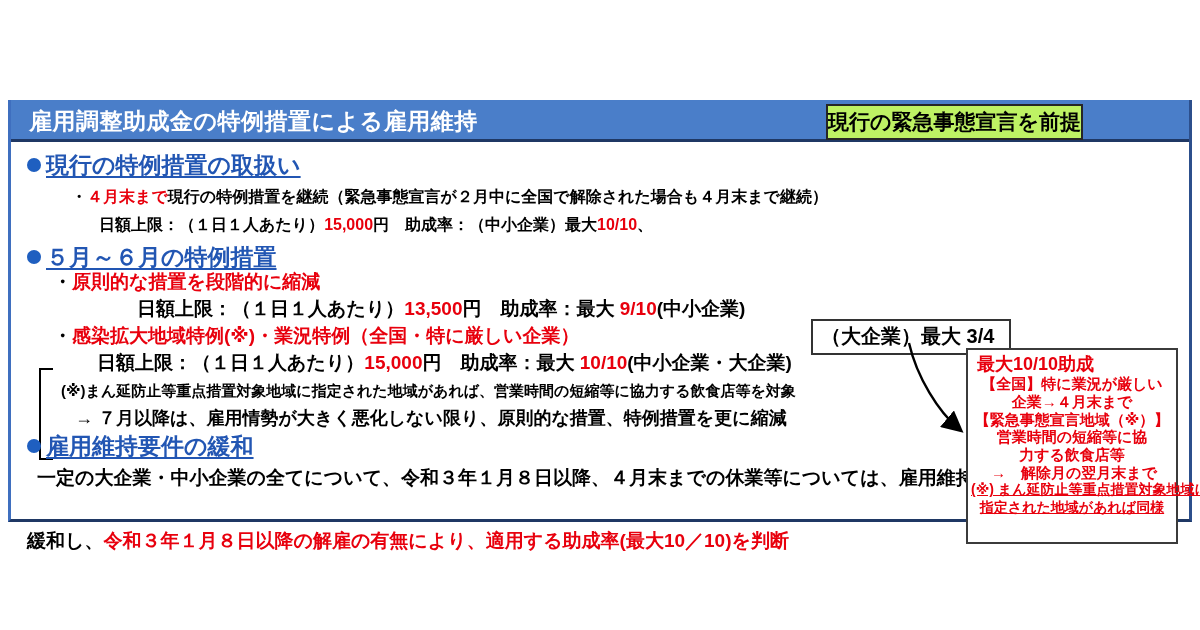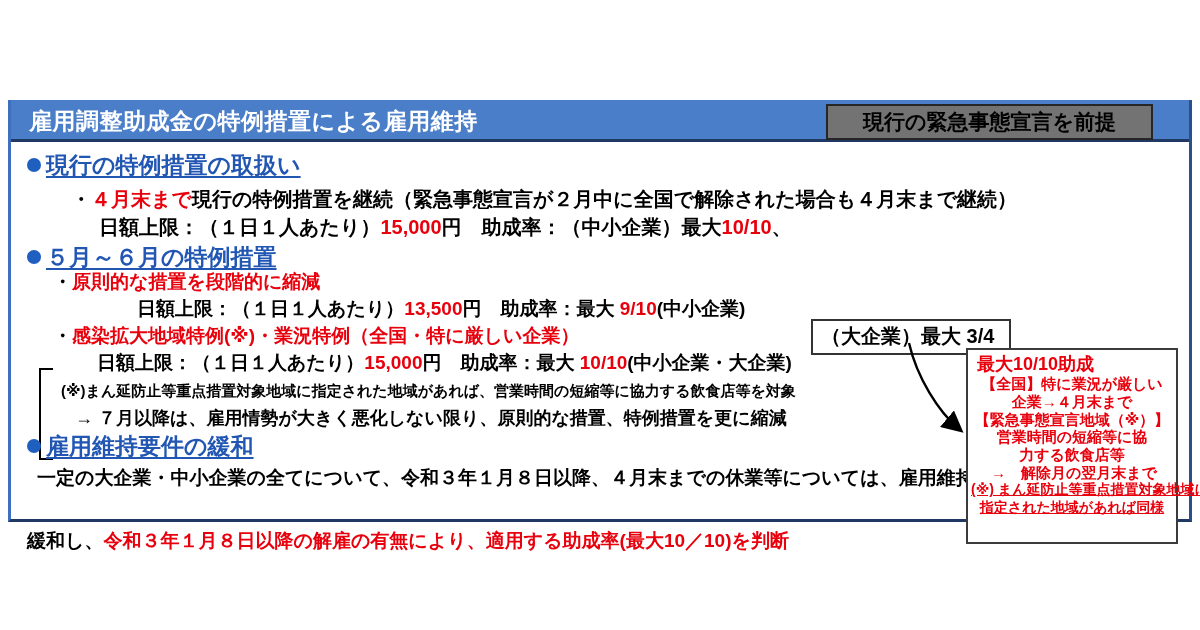--- a/index.html
+++ b/index.html
@@ -47,23 +47,23 @@
     font-size: 23px;
     font-weight: bold;
     color: #ffffff;
     letter-spacing: 0.5px;
     white-space: nowrap;
   }
   #premise-badge {
     position: absolute;
     left: 815px;
     top: 4px;
-    width: 327px;
+    width: 257px;
     height: 36px;
-    background: #737373;
+    background: #bef264;
     border: 2px solid #262626;
     box-sizing: border-box;
     display: flex;
     align-items: center;
     justify-content: center;
     font-size: 21px;
     font-weight: bold;
     color: #000000;
     white-space: nowrap;
   }
@@ -88,21 +88,21 @@
     width: 14px;
     height: 14px;
     border-radius: 50%;
     background: #1f5fc0;
     margin-right: 5px;
     vertical-align: 1px;
   }
   .red { color: #e8000d; }
   .blk { color: #000000; }
 
-  .f20 { font-size: 20px; }
+  .f20 { font-size: 16px; }
   .f19 { font-size: 19px; }
   .f18 { font-size: 18px; }
   .f15 { font-size: 15px; }
 
   
   #large-firm-box {
     position: absolute;
     left: 800px;
     top: 219px;
     padding: 2px 15px 3px 8px;

